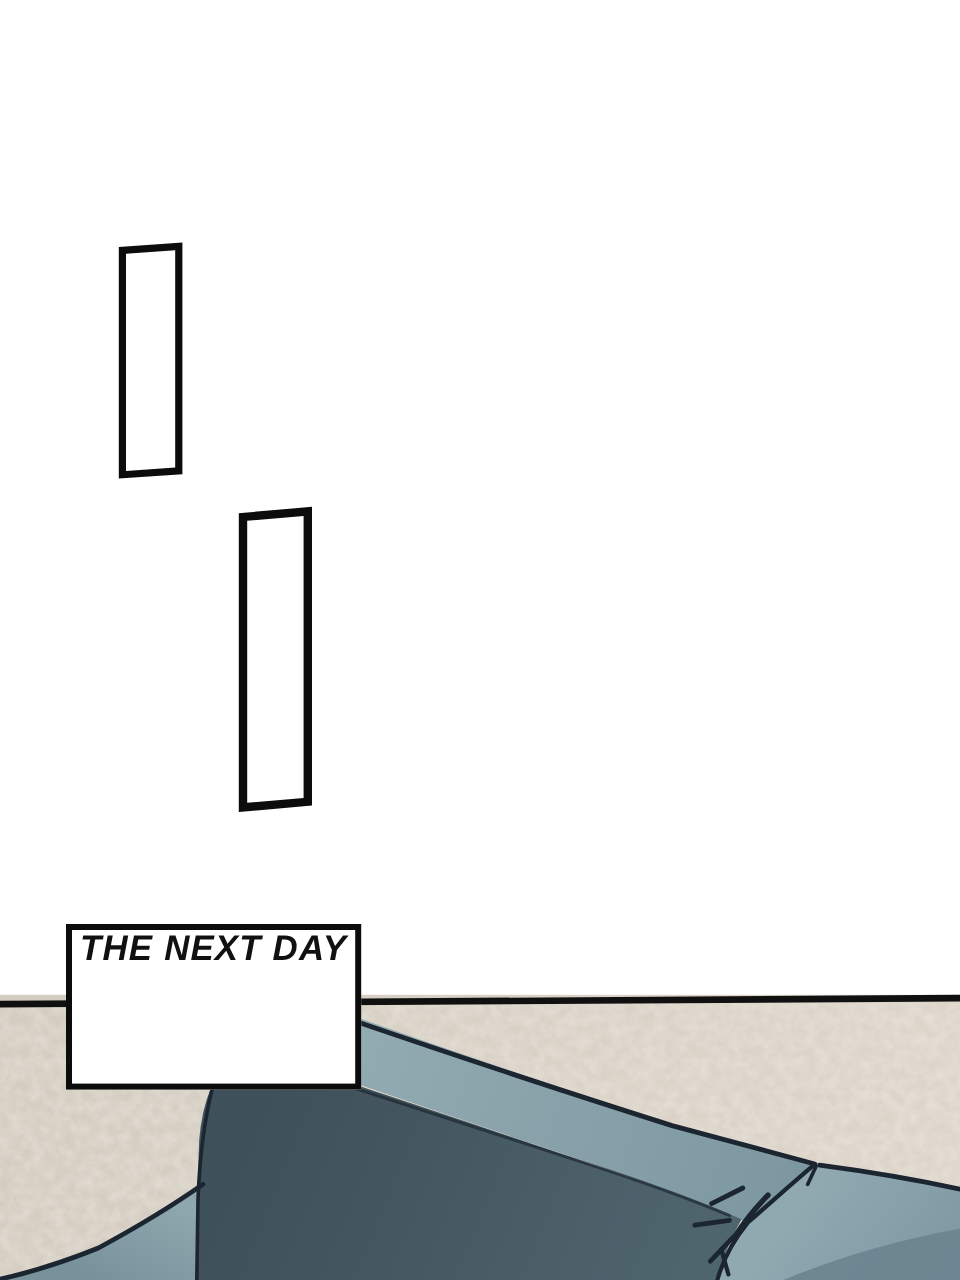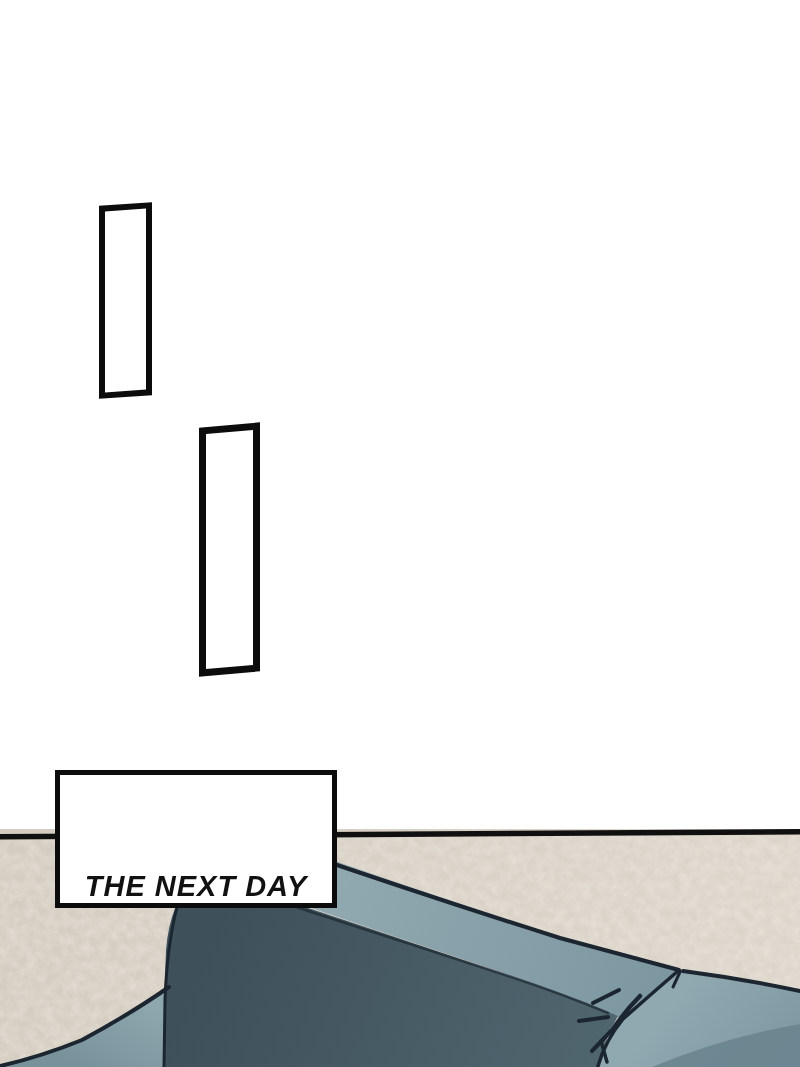--- a/index.html
+++ b/index.html
@@ -20,25 +20,25 @@
     box-sizing:border-box;
   }
   .rect1{left:99px;top:204px;width:53px;height:193px;border-width:6px;transform:skewY(-4deg);}
   .rect2{left:199px;top:425px;width:61px;height:249px;border-width:7px;transform:skewY(-5deg);}
 
   
   .scene{position:absolute;left:0;top:820px;width:800px;height:247px;display:block;z-index:1;}
 
   
   .caption-box{
-    position:absolute;left:55px;top:770px;width:282px;height:138px;
+    position:absolute;left:55px;top:770px;width:246px;height:138px;
     background:var(--caption-bg,#ffffff);
     border:5px solid var(--ink,#0c0c0c);
     box-sizing:border-box;
-    display:flex;align-items:flex-end;justify-content:center;
+    display:flex;align-items:flex-start;justify-content:center;
     z-index:2;
   }
   .caption-text{
     font-family:"Liberation Sans", sans-serif;
     font-style:italic;
     font-weight:700;
     font-size:29px;
     letter-spacing:1px;
     color:#111111;
     white-space:nowrap;

